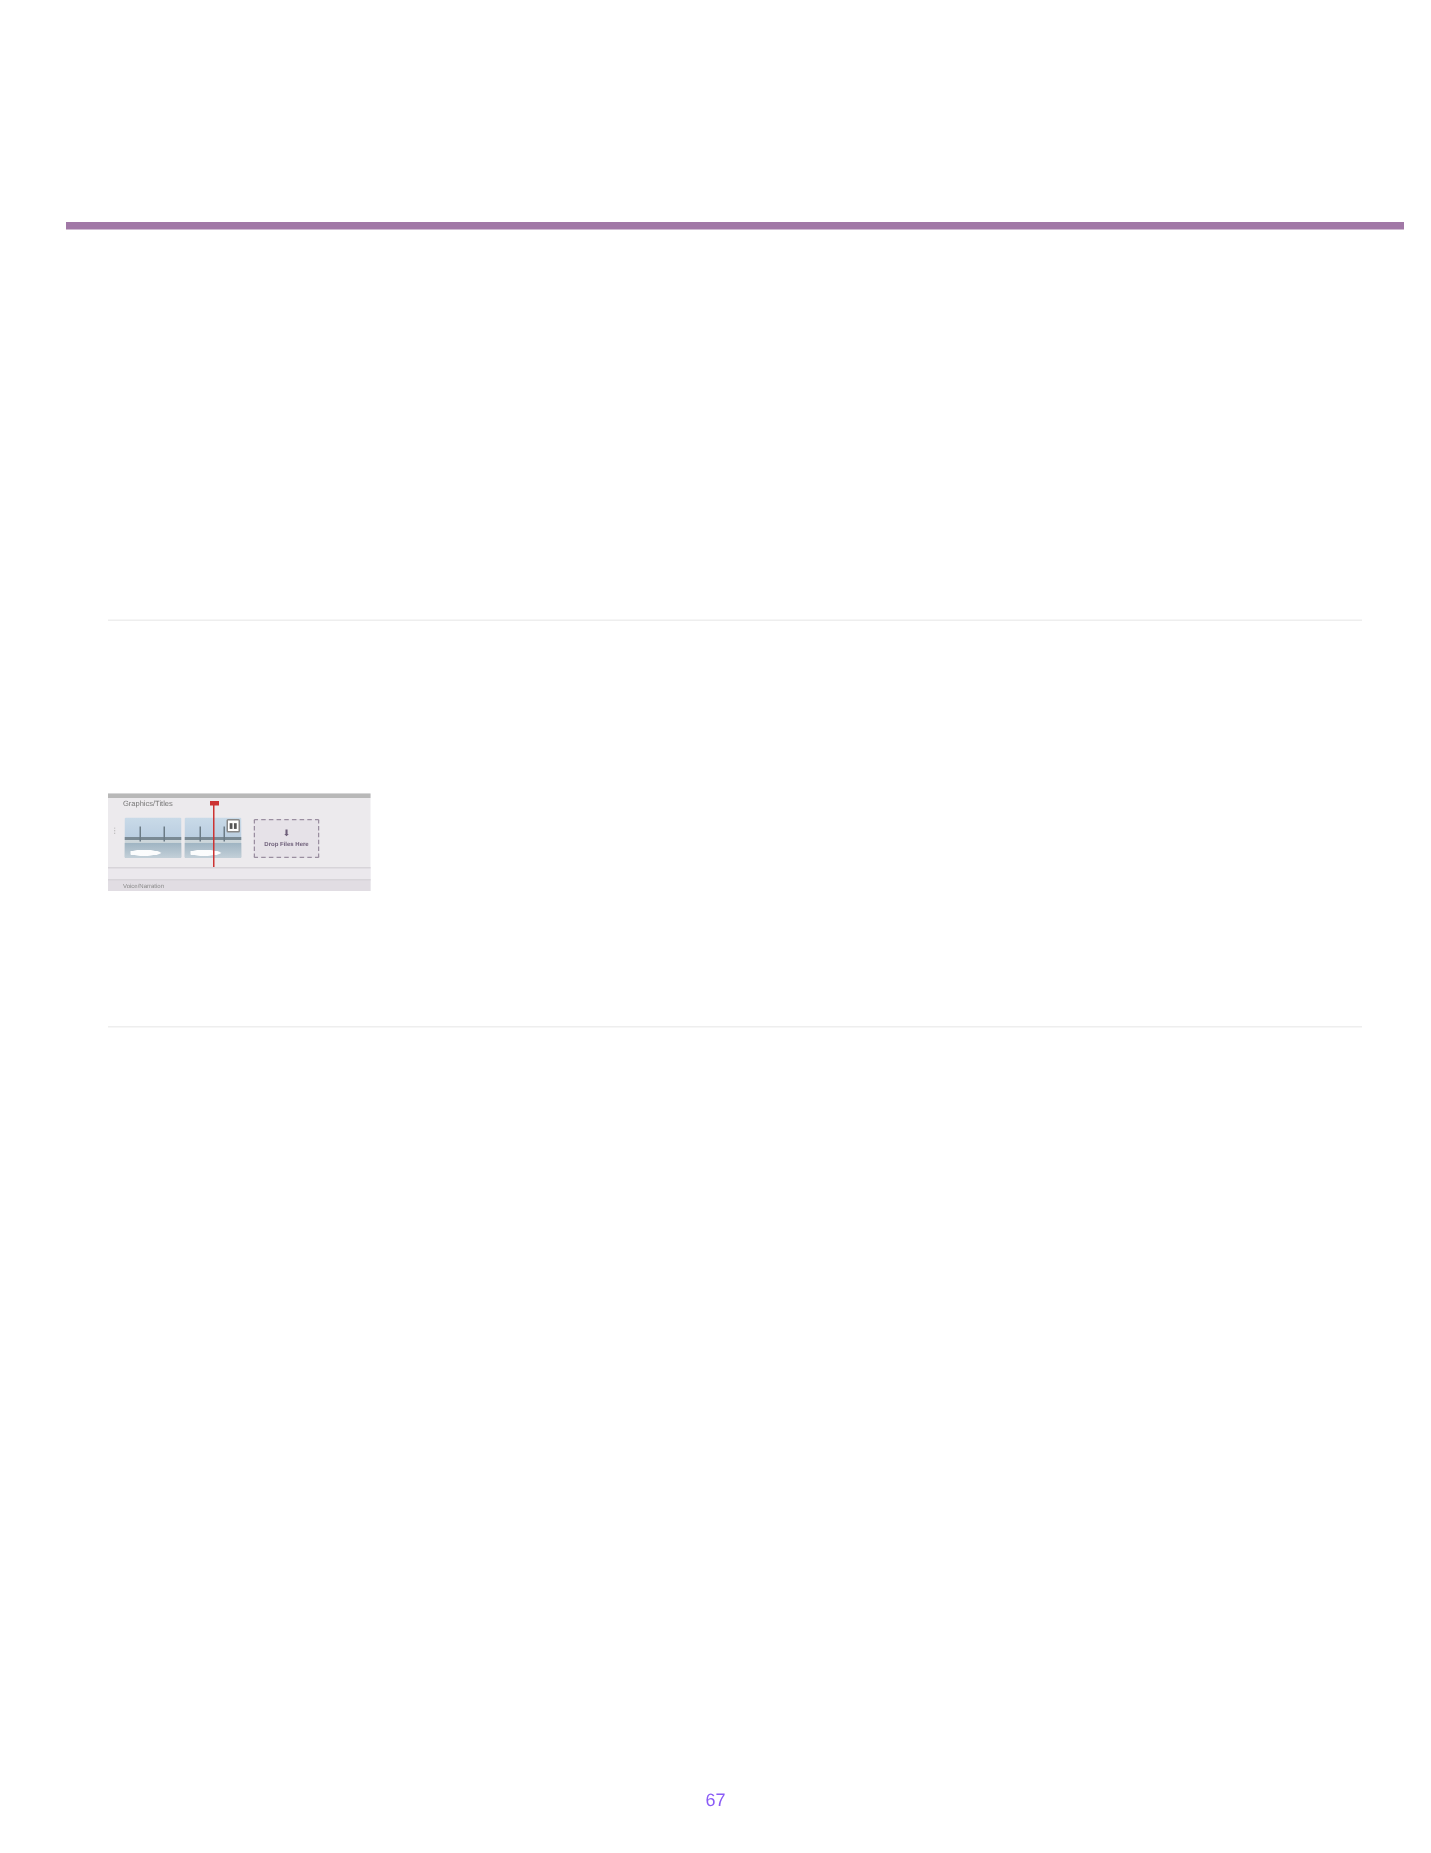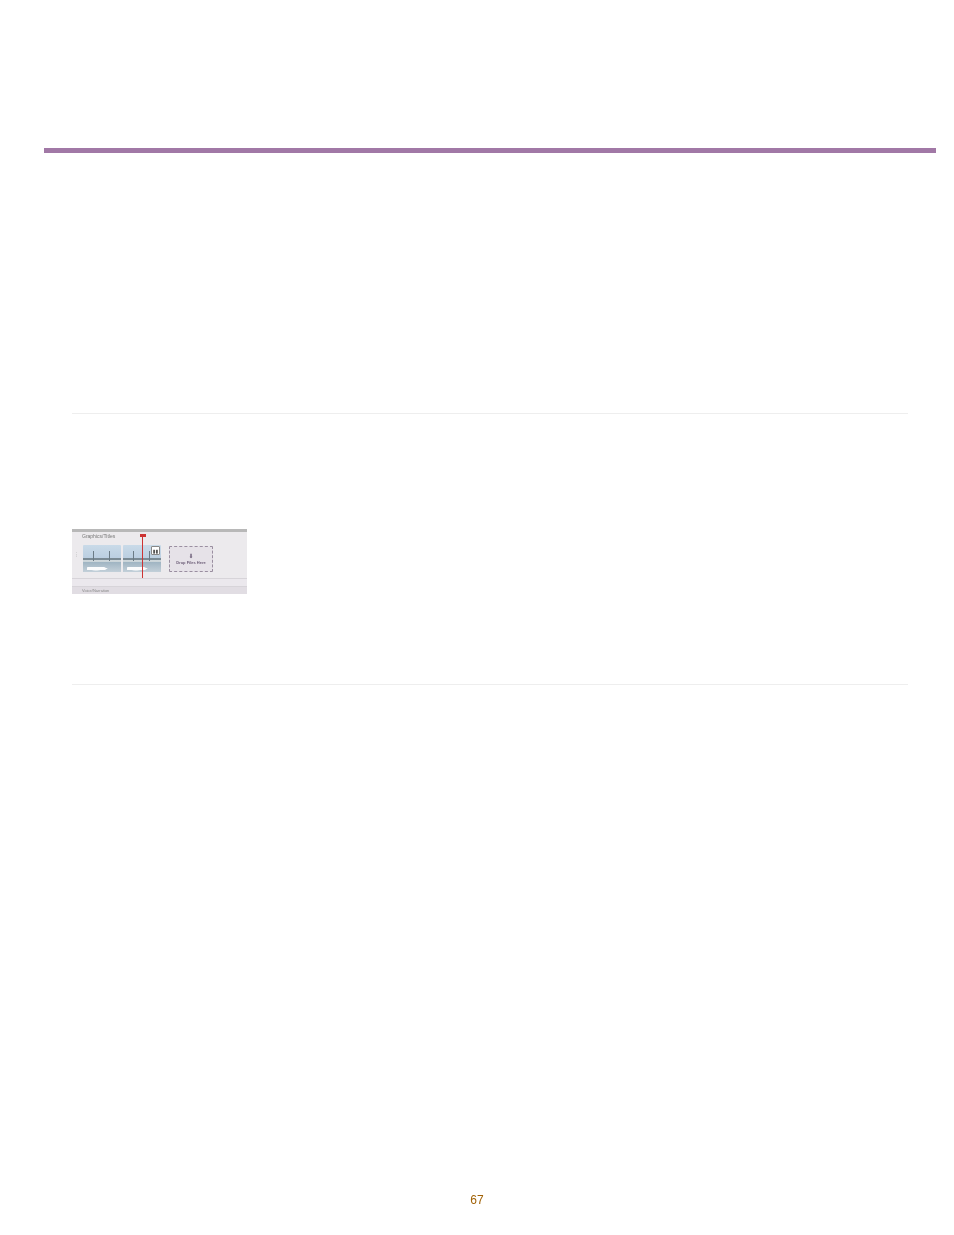--- a/index.html
+++ b/index.html
@@ -26,21 +26,21 @@
   .thumb.second .badge{position:absolute;right:1px;top:1px;width:7px;height:7px;background:#fff;border:1px solid #888;border-radius:1px;display:flex;align-items:center;justify-content:center;font-size:5px;color:#555;}
   .playhead{position:absolute;left:70px;top:4px;width:0;height:49px;border-left:1px solid #c33;}
   .playhead::before{content:"";position:absolute;left:-3px;top:-2px;width:6px;height:3px;background:#c33;}
   .dropzone{position:absolute;left:97px;top:14px;width:42px;height:24px;border:1px dashed #9a8ea0;border-radius:1px;background:#e6e2e8;display:flex;flex-direction:column;align-items:center;justify-content:center;}
   .dropzone .arrow{font-size:6px;color:#6e5f79;line-height:1;}
   .dropzone .txt{font-size:4px;color:#6e5f79;margin-top:1px;font-weight:bold;}
   .fig-bottom-rows{position:absolute;left:0;right:0;bottom:0;}
   .fig-row{height:7px;border-top:1px solid #d7d4d9;background:#ebe8ed;position:relative;}
   .fig-row .lbl{position:absolute;left:10px;top:1px;font-size:4px;color:#8a8a8a;}
   .fig-row.dark{background:#e1dde3;}
-  .pagenum{position:absolute;left:0;right:0;bottom:28px;text-align:center;font-size:12px;color:#a16207;}
+  .pagenum{position:absolute;left:0;right:0;bottom:28px;text-align:center;font-size:12px;color:#8b5cf6;}
 </style>
 </head>
 <body>
 <div class="page">
   <div class="rule"></div>
 
   <div class="content">
     <div style="height:195px;"></div>
     <div class="section-divider"></div>
 

